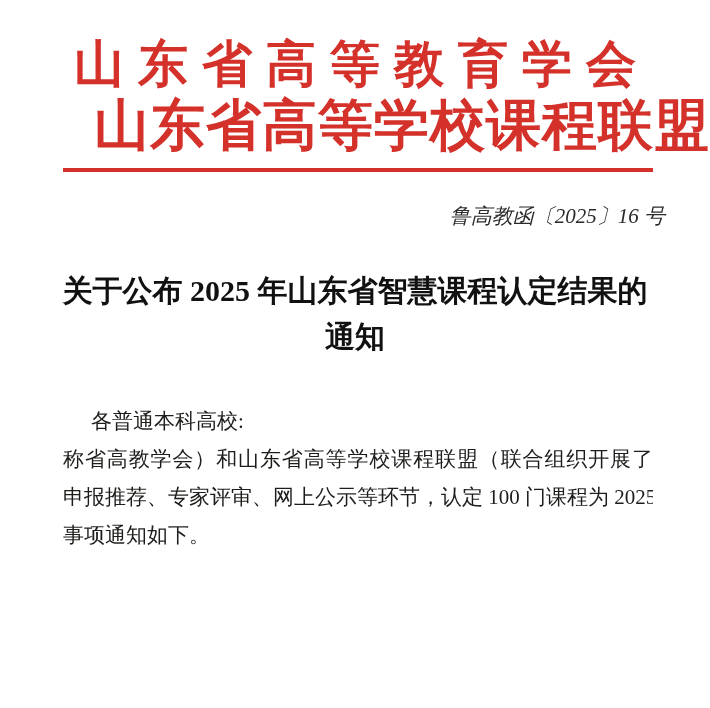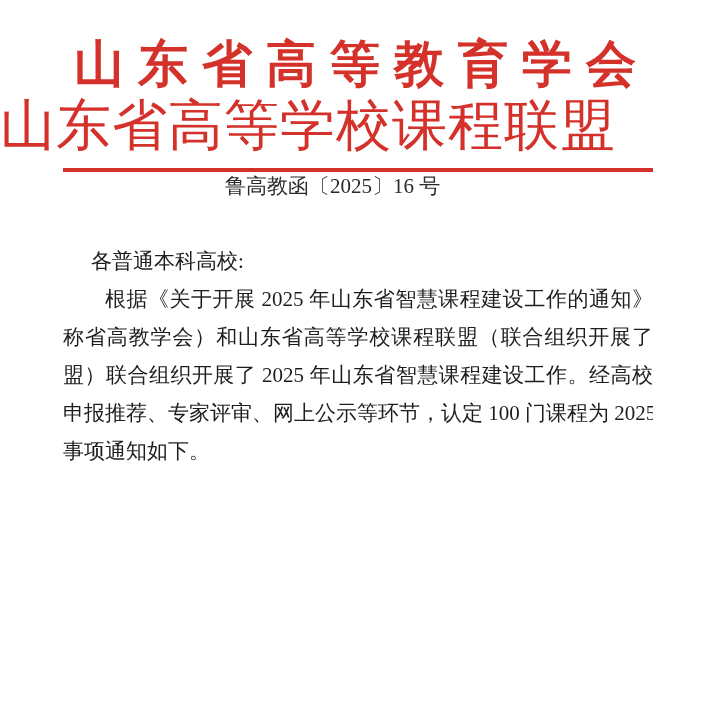--- a/index.html
+++ b/index.html
@@ -22,40 +22,42 @@
     text-align: center;
     font-size: 50px;
     line-height: 60px;
     font-weight: bold;
     color: var(--accent, #d4312a);
     letter-spacing: 14px;
     text-indent: 14px;
     white-space: nowrap;
   }
   .org-line2 {
-    text-align: left;
+    text-align: right;
     font-size: 55px;
     line-height: 64px;
-    font-weight: normal;
+    font-weight: bold;
     color: var(--accent, #d4312a);
     letter-spacing: 1px;
     white-space: nowrap;
   }
   .red-rule {
     margin: 10px 57px 0 63px;
     height: 4px;
     background: var(--accent, #d4312a);
   }
   
   .doc-number {
+    margin-top: 30px;
     padding-right: 45px;
-    text-align: center;
+    text-align: right;
     font-size: 21px;
     line-height: 28px;
     color: #2a2a2a;
+    font-style: italic;
   }
   
   .title {
     margin: 38px 30px 0 30px;
     text-align: center;
     font-size: 30px;
     line-height: 46px;
     font-weight: bold;
     color: #111111;
   }
@@ -90,23 +92,25 @@
 <div class="page">
 
   <header>
     <div class="org-line1">山东省高等教育学会</div>
     <div class="org-line2">山东省高等学校课程联盟</div>
     <div class="red-rule"></div>
   </header>
 
   <div class="doc-number">鲁高教函〔2025〕16 号</div>
 
+  <h1 class="title">
+    <span>关于公布 2025 年山东省智慧课程认定结果的</span><br>
+    <span>通知</span>
+  </h1>
 
   <main class="body-text">
     <div class="salutation">各普通本科高校:</div>
-    <div class="para-line first">根据《关于开展 2025 年山东省智慧课程建设工作的通知》</div>
     <div class="para-line">称省高教学会）和山东省高等学校课程联盟（联合组织开展了</div>
-    <div class="para-line">盟）联合组织开展了 2025 年山东省智慧课程建设工作。经高校</div>
     <div class="para-line">申报推荐、专家评审、网上公示等环节，认定 100 门课程为 2025</div>
     <div class="para-line last">事项通知如下。</div>
   </main>
 
 </div>
 
 </body></html>

